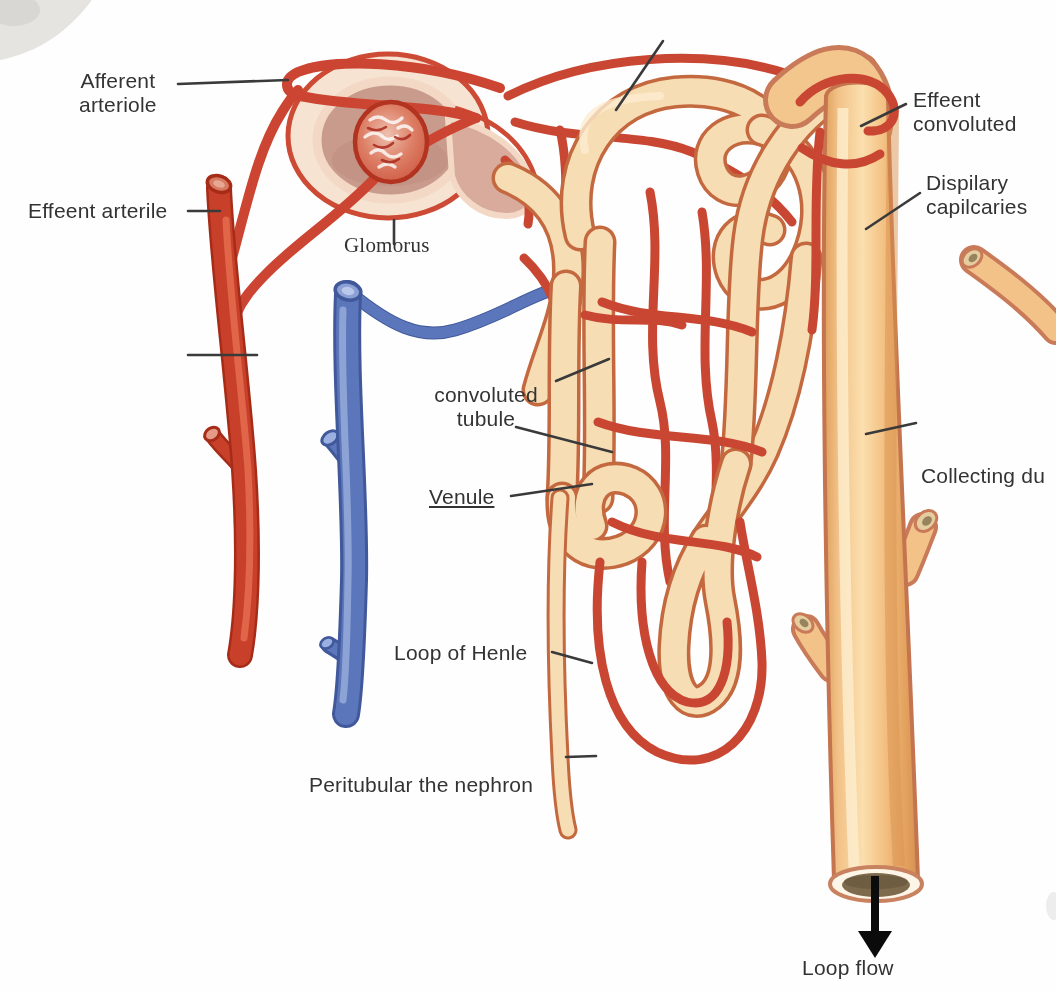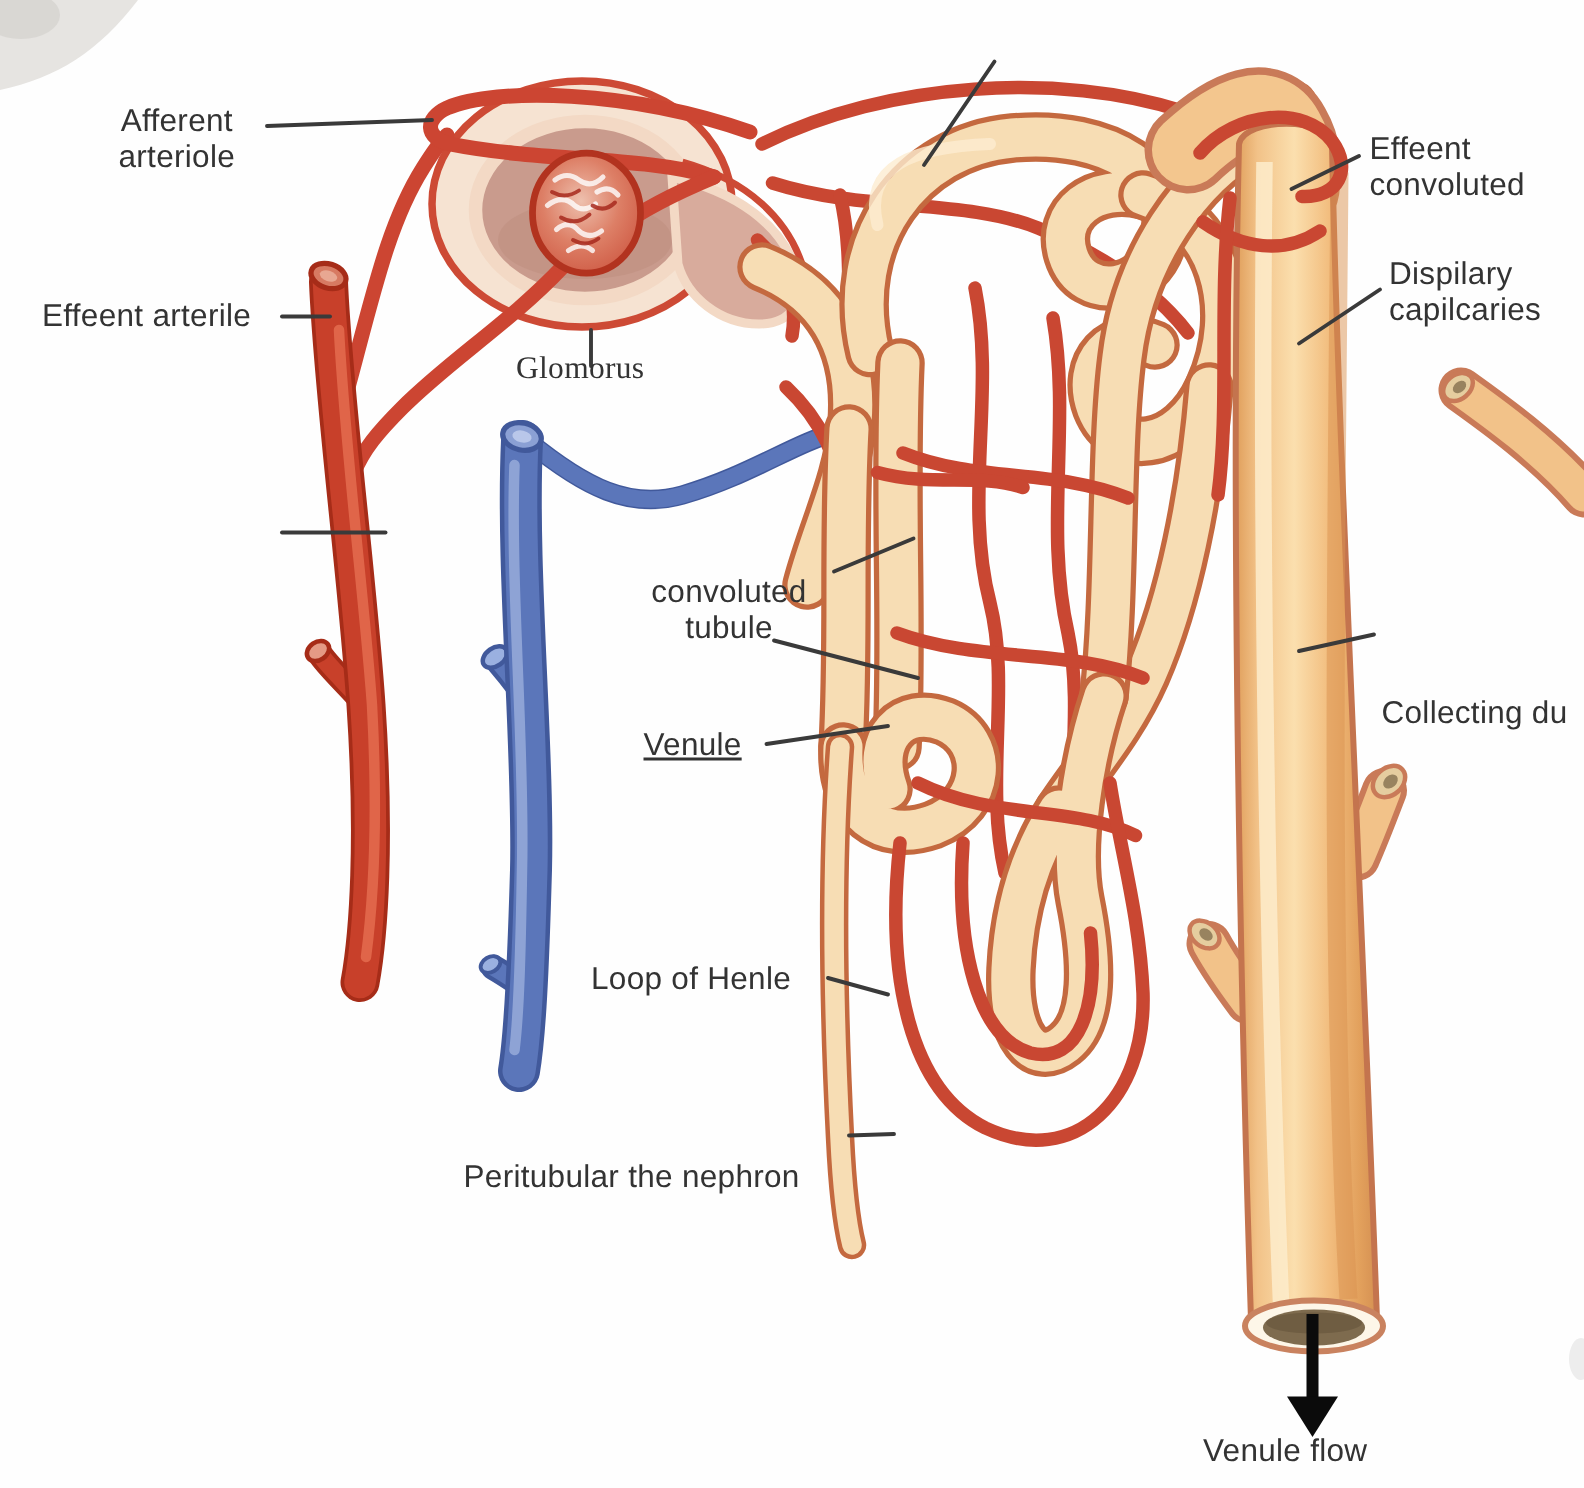--- a/index.html
+++ b/index.html
@@ -255,15 +255,15 @@
 <div class="lbl" style="left:913px;top:88px;">Effeent
 convoluted</div>
 <div class="lbl" style="left:926px;top:171px;">Dispilary
 capilcaries</div>
 <div class="lbl center" style="left:424px;top:383px;width:124px;">convoluted
 tubule</div>
 <div class="lbl nowrap" style="left:429px;top:485px;text-decoration:underline;">Venule</div>
 <div class="lbl nowrap" style="left:394px;top:641px;">Loop of Henle</div>
 <div class="lbl nowrap" style="left:309px;top:744px;margin-top:29px;">Peritubular the nephron</div>
 <div class="lbl nowrap" style="left:921px;top:424px;margin-top:40px;">Collecting du</div>
-<div class="lbl nowrap" style="left:802px;top:956px;">Venule flow</div>
+<div class="lbl nowrap" style="left:802px;top:956px;">Loop flow</div>
 
 </div>
 
 </body></html>

